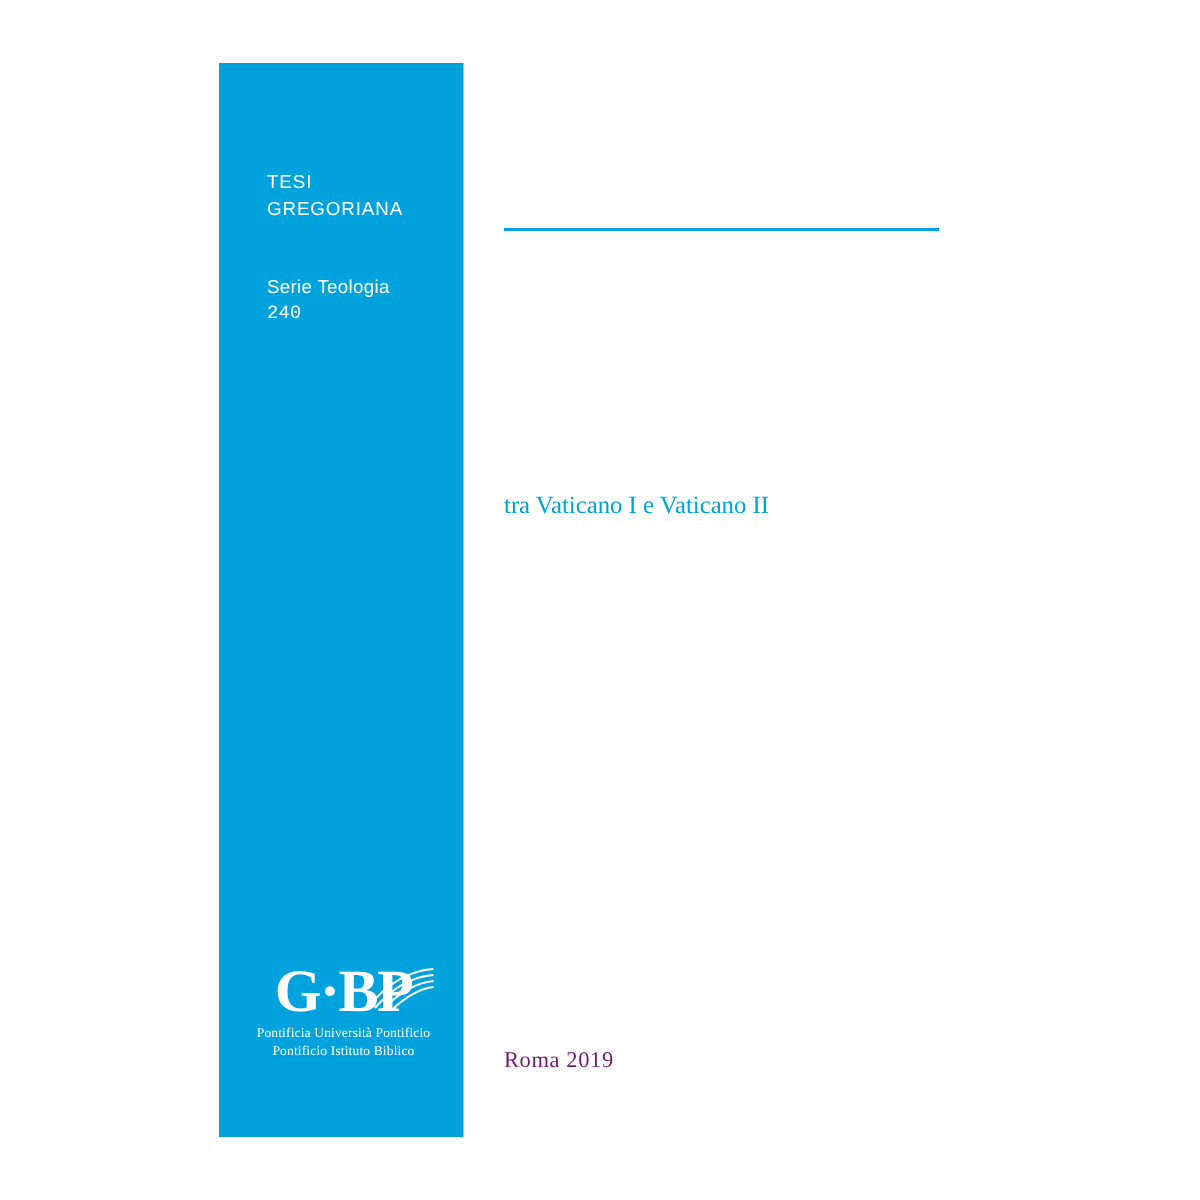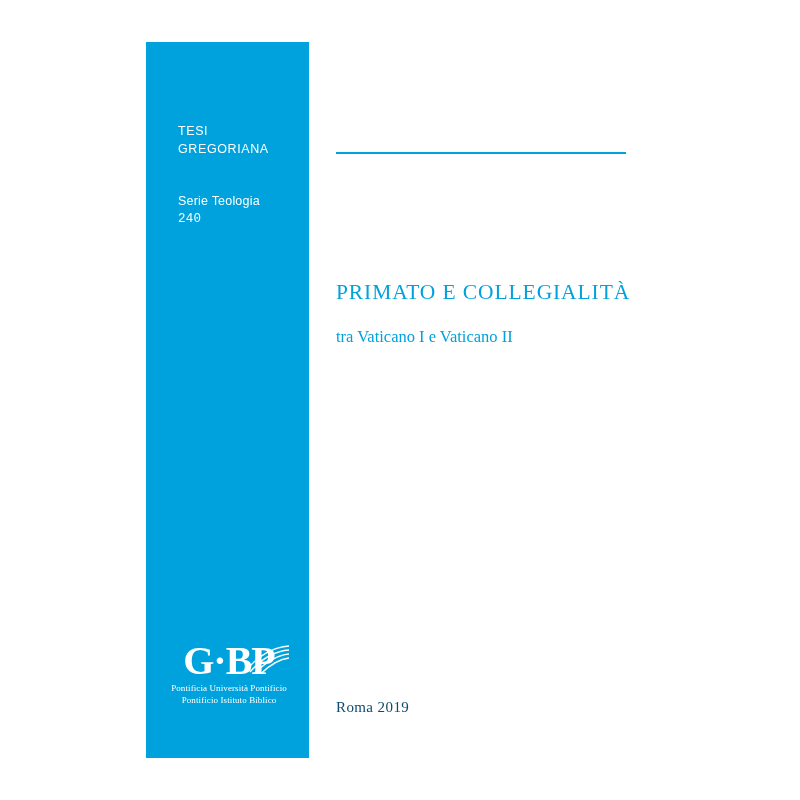--- a/index.html
+++ b/index.html
@@ -31,21 +31,21 @@
     left: 0;
     top: 0;
     width: 163px;
     height: 100%;
     background: #00a2dd;
   }
 
   #series-block {
     position: absolute;
     left: 32px;
-    top: 80px;
+    top: 70px;
     width: 120px;
     color: #ffffff;
     font-family: "Liberation Sans", sans-serif;
     line-height: 1.45;
   }
   #series-block .series-title {
     font-size: 12.5px;
     letter-spacing: 0.6px;
     font-weight: 400;
   }
@@ -148,21 +148,21 @@
     display: block;
   }
 
   #imprint-line {
     position: absolute;
     left: 27px;
     bottom: 42px;
     font-family: "Liberation Serif", serif;
     font-size: 15px;
     letter-spacing: 0.4px;
-    color: #0c4a6e;
+    color: #701a75;
   }
 </style>
 </head>
 <body>
 
 <div id="book-cover">
 
   <div id="spine-band">
 
     <div id="series-block">
@@ -183,21 +183,20 @@
       </div>
       <div class="pub-line">Pontificia Università Pontificio</div>
       <div class="pub-line">Pontificio Istituto Biblico</div>
     </div>
 
   </div>
 
   <div id="cover-main">
     <div id="author-rule"></div>
 
-    <div id="book-title">PRIMATO E COLLEGIALITÀ</div>
 
     <div id="book-subtitle">
       <span class="sub-line">tra Vaticano I e Vaticano II</span>
     </div>
 
     <div id="imprint-line">Roma 2019</div>
   </div>
 
 </div>
 

